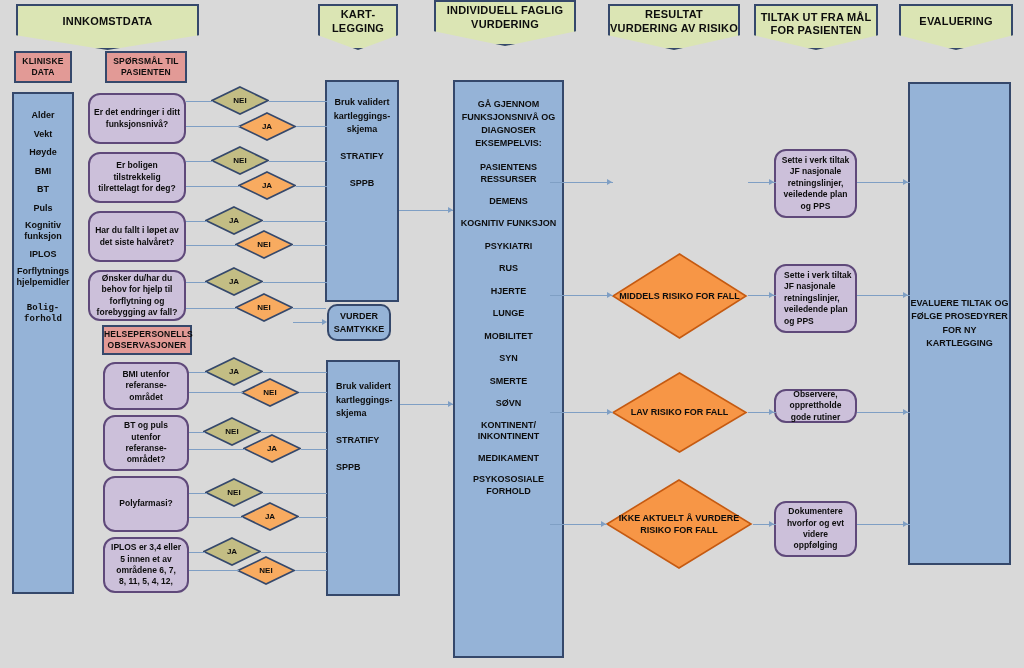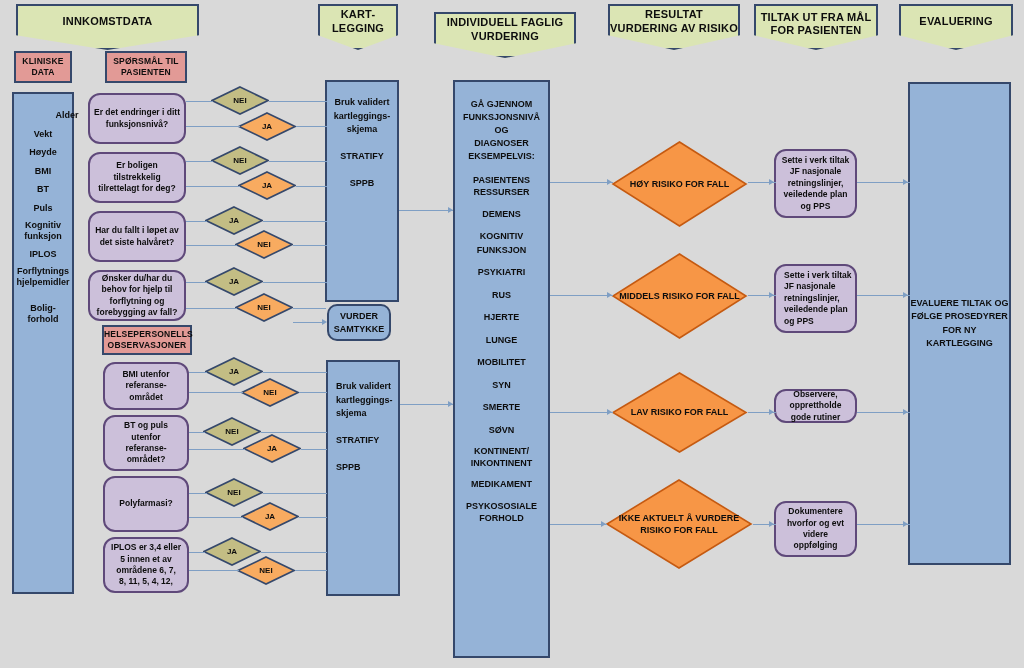--- a/index.html
+++ b/index.html
@@ -72,21 +72,21 @@
 
 <div id="canvas">
 
   <div class="node banner" style="left:16px;top:4px;width:183px;height:46px;">
     <span class="txt">INNKOMSTDATA</span>
   </div>
   <div class="node banner" style="left:318px;top:4px;width:80px;height:46px;">
     <span class="txt">KART-
 LEGGING</span>
   </div>
-  <div class="node banner" style="left:434px;top:12px;width:142px;height:46px;">
+  <div class="node banner" style="left:434px;top:0;width:142px;height:46px;">
     <span class="txt">INDIVIDUELL FAGLIG
 VURDERING</span>
   </div>
   <div class="node banner" style="left:608px;top:4px;width:132px;height:46px;">
     <span class="txt">RESULTAT
 VURDERING AV RISIKO</span>
   </div>
   <div class="node banner" style="left:754px;top:4px;width:124px;height:46px;align-items:flex-end;">
     <span class="txt">TILTAK UT FRA MÅL
 FOR PASIENTEN</span>
@@ -103,32 +103,32 @@
     <span class="txt">SPØRSMÅL TIL
 PASIENTEN</span>
   </div>
   <div class="node redbox" style="left:102px;top:325px;width:90px;height:30px;">
     <span class="txt">HELSEPERSONELLS
 OBSERVASJONER</span>
   </div>
 
   <div class="node bluebox top" style="left:12px;top:92px;width:62px;height:502px;">
     <div style="width:100%;">
-      <div class="txt" style="margin:5px 0;padding-left:24px;">Alder</div>
+      <div class="txt" style="margin:5px 0;">Alder</div>
       <div class="txt" style="margin:5px 0;">Vekt</div>
       <div class="txt" style="margin:5px 0;">Høyde</div>
       <div class="txt" style="margin:5px 0;">BMI</div>
       <div class="txt" style="margin:5px 0;">BT</div>
       <div class="txt" style="margin:5px 0;">Puls</div>
       <div class="txt" style="margin:5px 0;line-height:1.25;text-align:center;">Kognitiv
 funksjon</div>
       <div class="txt" style="margin:5px 0;">IPLOS</div>
       <div class="txt" style="margin:5px 0;line-height:1.25;">Forflytnings
 hjelpemidler</div>
-      <div class="txt" style="margin:14px 0 0;line-height:1.25;">Bolig-
+      <div class="txt" style="margin:14px 0 0;line-height:1.25;font-family:Liberation Mono, monospace;">Bolig-
 forhold</div>
     </div>
   </div>
 
   <div class="node purplebox" style="left:88px;top:93px;width:98px;height:51px;">
     <span class="txt">Er det endringer i ditt
 funksjonsnivå?</span>
   </div>
   <div class="node purplebox" style="left:88px;top:152px;width:98px;height:51px;">
     <span class="txt">Er boligen
@@ -319,21 +319,21 @@
   <div class="node bluebox top" style="left:326px;top:360px;width:74px;height:236px;">
     <span class="txt" style="padding-top:8px;text-align:left;padding-left:8px;">Bruk validert
 kartleggings-
 skjema
 
 STRATIFY
 
 SPPB</span>
   </div>
 
-  <div class="node bluebox top" style="left:453px;top:80px;width:97px;height:578px;">
+  <div class="node bluebox top" style="left:453px;top:80px;width:111px;height:578px;">
     <div style="width:100%;padding-top:6px;">
       <div class="txt" style="line-height:1.45;margin-bottom:12px;">GÅ GJENNOM
 FUNKSJONSNIVÅ OG
 DIAGNOSER
 EKSEMPELVIS:</div>
       <div class="txt" style="margin:9px 0;line-height:1.3;">PASIENTENS
 RESSURSER</div>
       <div class="txt" style="margin:9px 0;">DEMENS</div>
       <div class="txt" style="margin:9px 0;">KOGNITIV FUNKSJON</div>
       <div class="txt" style="margin:9px 0;">PSYKIATRI</div>
@@ -345,29 +345,20 @@
       <div class="txt" style="margin:9px 0;">SMERTE</div>
       <div class="txt" style="margin:9px 0;">SØVN</div>
       <div class="txt" style="margin:9px 0;line-height:1.3;">KONTINENT/
 INKONTINENT</div>
       <div class="txt" style="margin:9px 0;">MEDIKAMENT</div>
       <div class="txt" style="margin:9px 0;line-height:1.3;">PSYKOSOSIALE
 FORHOLD</div>
     </div>
   </div>
 
-  <div class="diamond d-risk" style="left:611px;top:140px;width:137px;height:88px;">
-    <span class="dshape">
-        <svg viewBox="0 0 137 88" preserveAspectRatio="none">
-          <polygon points="68.5,2 135,44 68.5,86 2,44" fill="#f79646" stroke="#c55a11" stroke-width="1.6"></polygon>
-        </svg>
-      </span>
-    <span class="txt">HØY RISIKO
-FOR FALL</span>
-  </div>
   <div class="diamond d-risk" style="left:611px;top:252px;width:137px;height:88px;">
     <span class="dshape">
         <svg viewBox="0 0 137 88" preserveAspectRatio="none">
           <polygon points="68.5,2 135,44 68.5,86 2,44" fill="#f79646" stroke="#c55a11" stroke-width="1.6"></polygon>
         </svg>
       </span>
     <span class="txt">MIDDELS
 RISIKO FOR
 FALL</span>
   </div>

